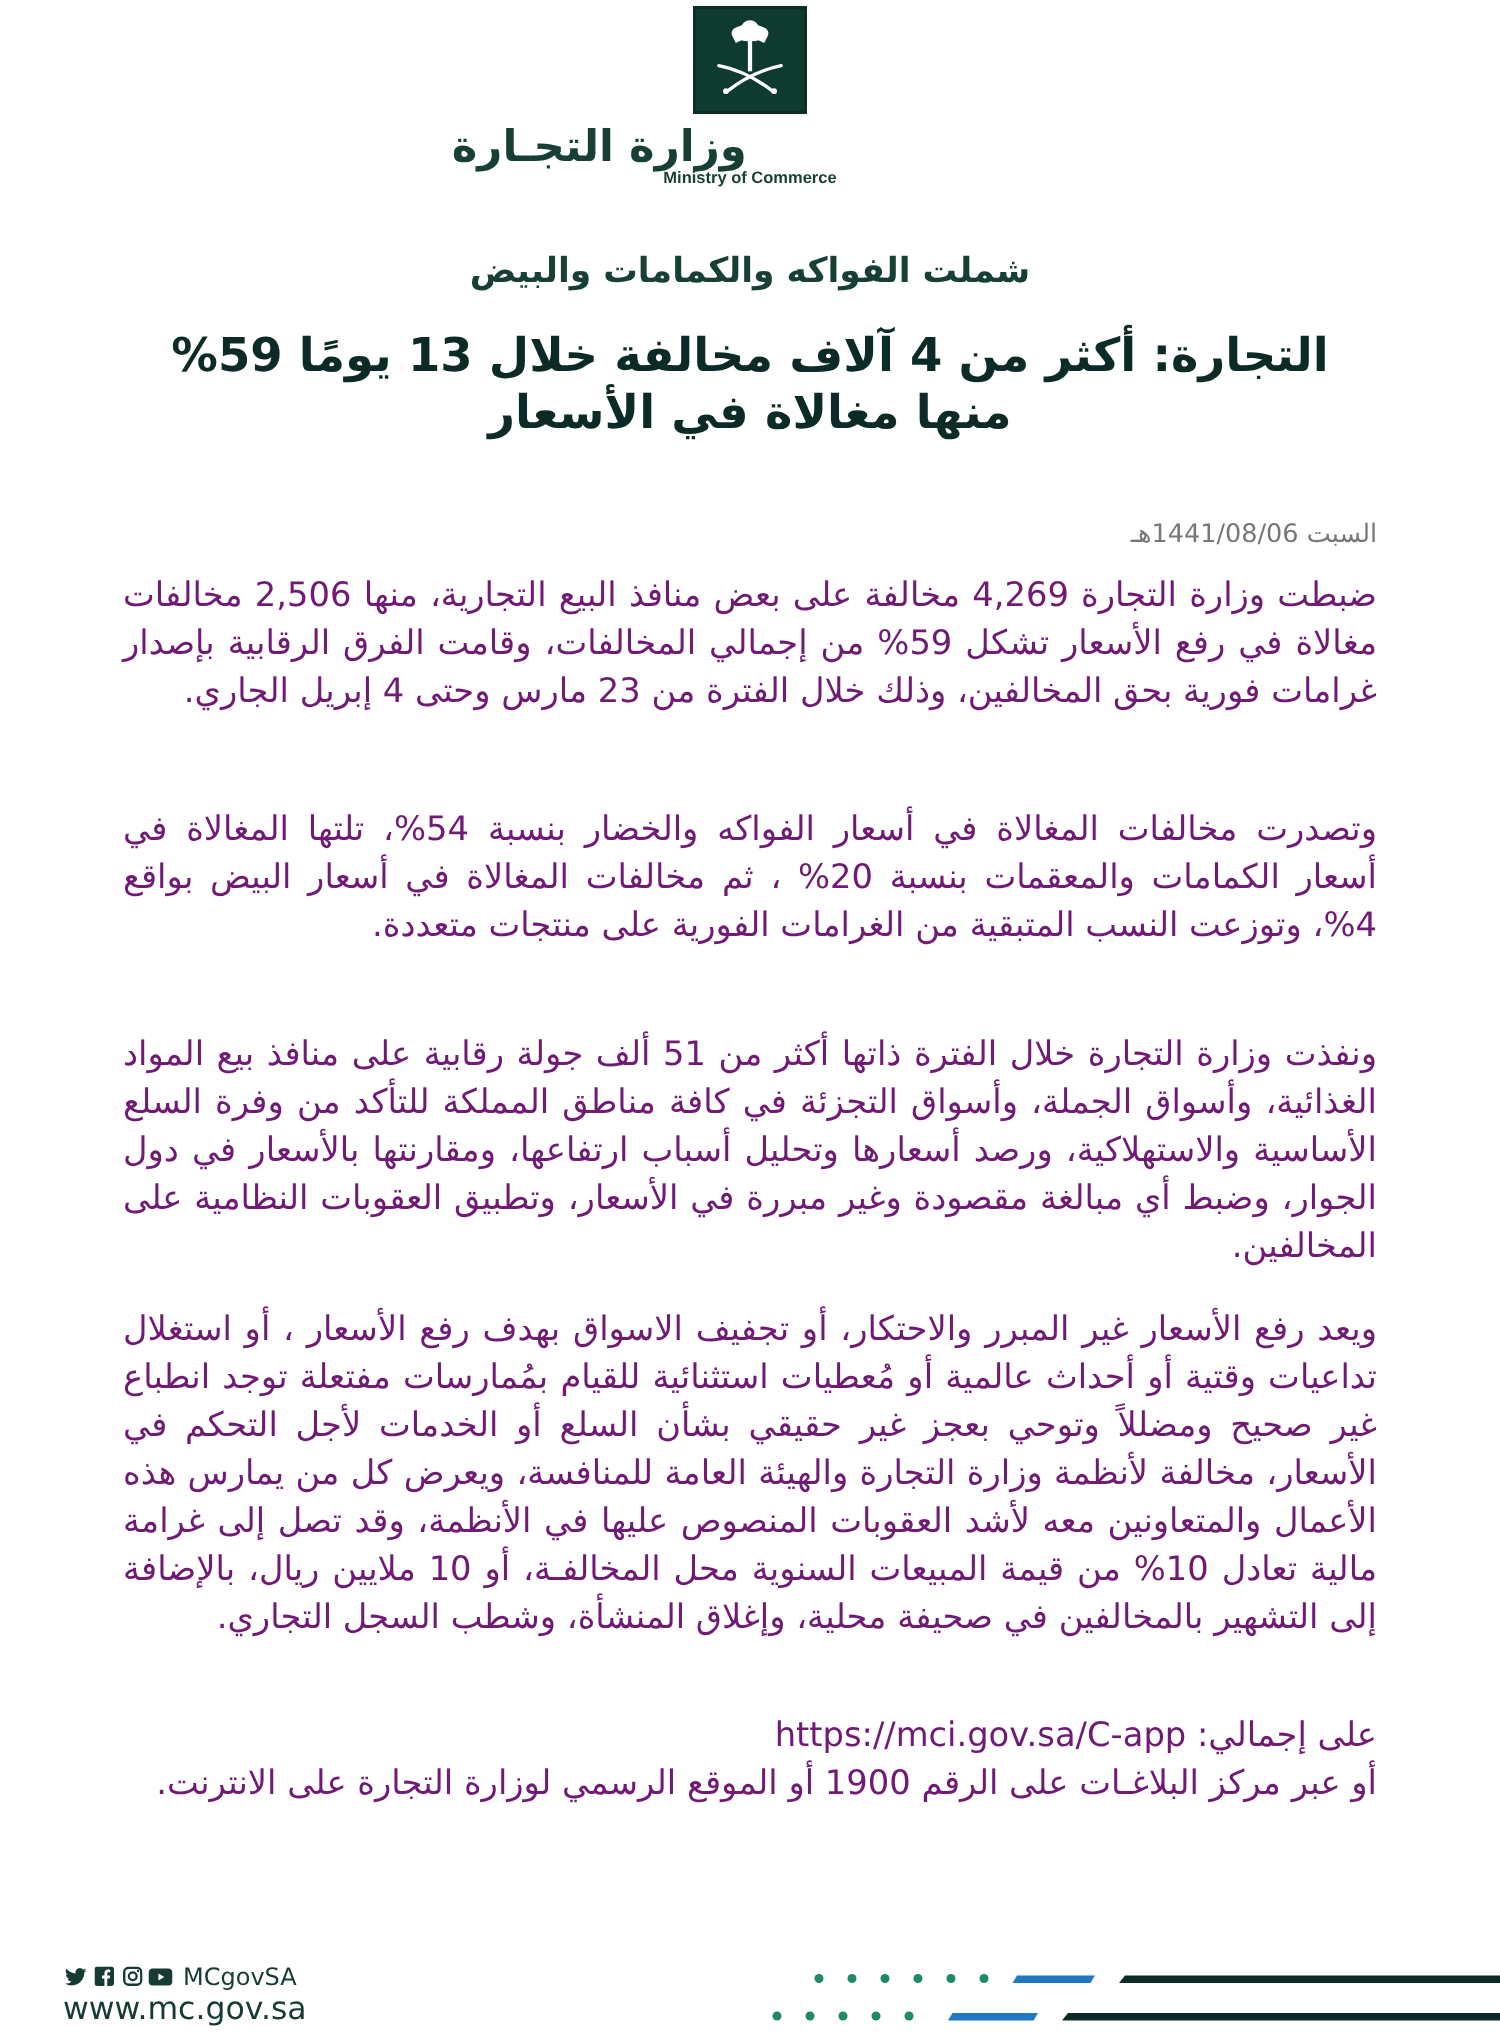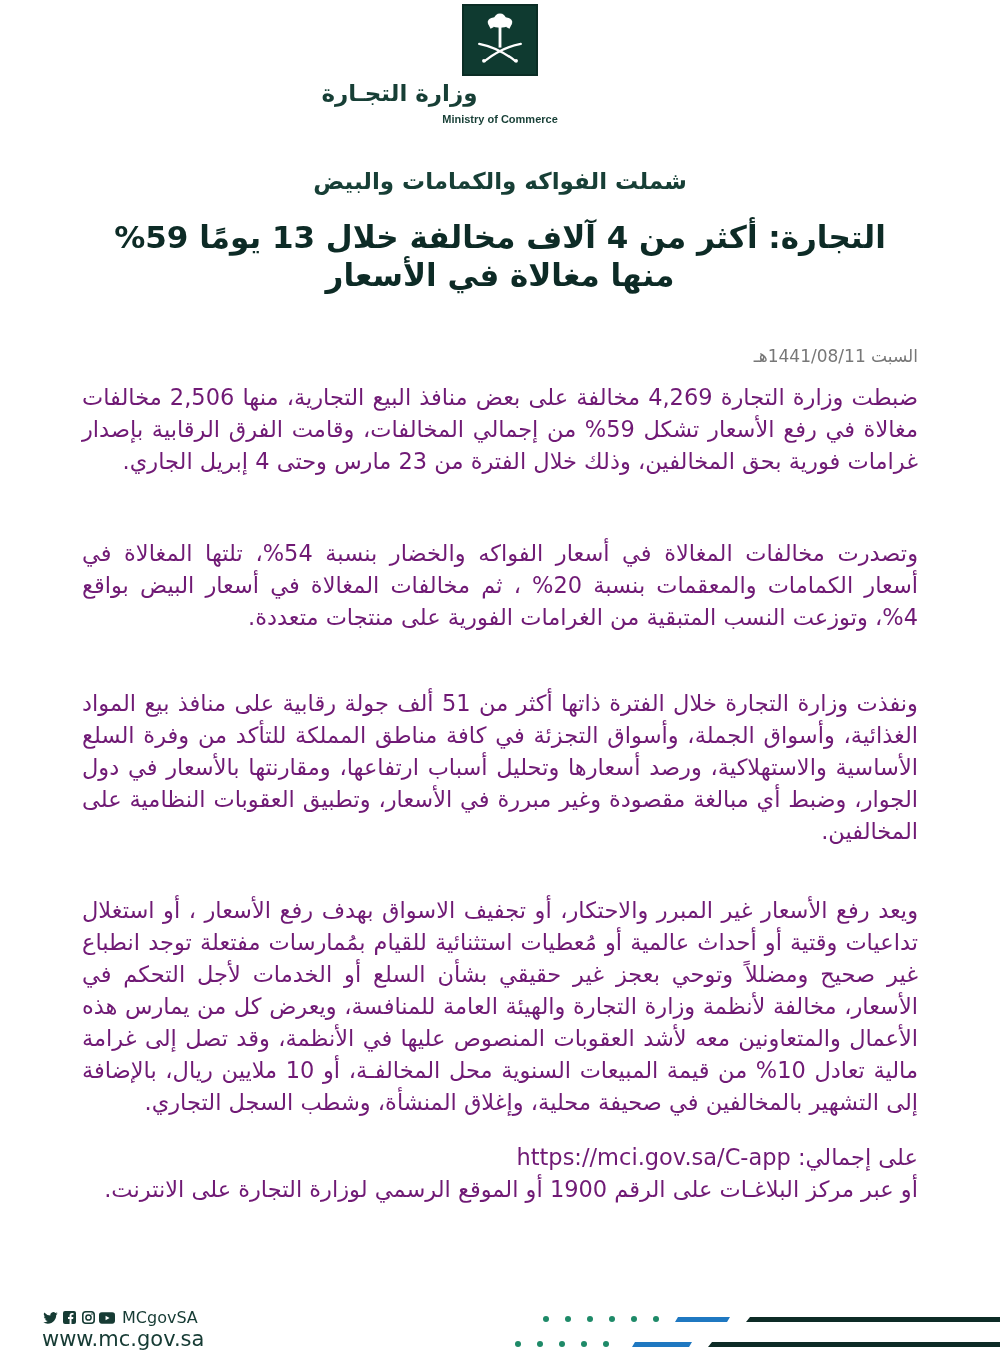--- a/index.html
+++ b/index.html
@@ -1,29 +1,29 @@
 <!DOCTYPE html>
 <html><head>
 <meta charset="utf-8">
 <style>
   html, body { margin:0; padding:0; background:#ffffff; }
   body { width:1000px; height:1356px; position:relative; overflow:hidden; font-family:"DejaVu Sans", sans-serif; color:#0f2a26; }
   .logo-wrap { position:absolute; left:0; top:0; width:1000px; text-align:center; }
   .emblem { position:absolute; left:462px; top:4px; width:76px; height:72px; background:#0f3a30; border:2px solid #0b2d25; box-sizing:border-box; }
   .emblem svg { width:100%; height:100%; }
-  .org-ar { position:absolute; left:0; width:799px; top:80px; text-align:center; font-size:23px; color:#173f36; font-weight:bold; direction:rtl; }
+  .org-ar { position:absolute; left:0; width:799px; top:80px; text-align:center; font-size:29px; color:#173f36; font-weight:bold; direction:rtl; }
   .org-en { position:absolute; left:0; width:1000px; top:113px; text-align:center; font-size:11px; font-weight:bold; color:#173f36; font-family:"Liberation Sans", sans-serif; }
   .subtitle { position:absolute; left:0; width:1000px; top:168px; text-align:center; direction:rtl; font-size:23px; font-weight:bold; color:#173f36; }
   .headline { position:absolute; left:90px; width:820px; top:218px; direction:rtl; text-align:center; font-size:31px; font-weight:bold; line-height:38px; color:#0d2b26; }
   .date { position:absolute; right:82px; top:346px; direction:rtl; font-size:17px; color:#777; }
   .body-text { position:absolute; left:82px; width:836px; direction:rtl; text-align:justify; text-align-last:right; font-size:22.5px; line-height:32px; color:#701a75; font-weight:normal; }
   .p1 { top:381px; }
   .p2 { top:537px; }
   .p3 { top:687px; }
-  .p4 { top:870px;margin-top:24px; }
+  .p4 { top:870px; }
   .p5 { top:1141px; }
   .p5 .line { display:block; }
   .p5 .url { direction:ltr; unicode-bidi:embed; font-family:"DejaVu Sans", sans-serif; }
   .footer-left { position:absolute; left:42px; top:1308px; font-family:"DejaVu Sans", sans-serif; color:#163b34; }
   .social-row { display:flex; align-items:center; gap:3px; font-size:15px; }
   .soc { display:inline-flex; width:16px; height:13px; align-items:center; justify-content:center; }
   .handle { font-size:16px; margin-left:4px; }
   .site { font-size:21px; margin-top:0px; }
   .deco { position:absolute; left:480px; top:1290px; width:520px; height:66px; }
 </style>
@@ -49,21 +49,21 @@
         <circle cx="21" cy="58" r="2"></circle>
       </g>
     </svg>
   </div>
   <div class="org-ar">وزارة التجـارة</div>
   <div class="org-en">Ministry of Commerce</div>
 </div>
 
 <div class="subtitle">شملت الفواكه والكمامات والبيض</div>
 <div class="headline">التجارة: أكثر من 4 آلاف مخالفة خلال 13 يومًا 59% منها مغالاة في الأسعار</div>
-<div class="date">السبت 1441/08/11هـ</div>
+<div class="date">السبت 1441/08/06هـ</div>
 
 <div class="body-text p1">ضبطت وزارة التجارة 4,269 مخالفة على بعض منافذ البيع التجارية، منها 2,506 مخالفات مغالاة في رفع الأسعار تشكل 59% من إجمالي المخالفات، وقامت الفرق الرقابية بإصدار غرامات فورية بحق المخالفين، وذلك خلال الفترة من 23 مارس وحتى 4 إبريل الجاري.</div>
 <div class="body-text p2">وتصدرت مخالفات المغالاة في أسعار الفواكه والخضار بنسبة 54%، تلتها المغالاة في أسعار الكمامات والمعقمات بنسبة 20% ، ثم مخالفات المغالاة في أسعار البيض بواقع 4%، وتوزعت النسب المتبقية من الغرامات الفورية على منتجات متعددة.</div>
 <div class="body-text p3">ونفذت وزارة التجارة خلال الفترة ذاتها أكثر من 51 ألف جولة رقابية على منافذ بيع المواد الغذائية، وأسواق الجملة، وأسواق التجزئة في كافة مناطق المملكة للتأكد من وفرة السلع الأساسية والاستهلاكية، ورصد أسعارها وتحليل أسباب ارتفاعها، ومقارنتها بالأسعار في دول الجوار، وضبط أي مبالغة مقصودة وغير مبررة في الأسعار، وتطبيق العقوبات النظامية على المخالفين.</div>
 <div class="body-text p4">ويعد رفع الأسعار غير المبرر والاحتكار، أو تجفيف الاسواق بهدف رفع الأسعار ، أو استغلال تداعيات وقتية أو أحداث عالمية أو مُعطيات استثنائية للقيام بمُمارسات مفتعلة توجد انطباع غير صحيح ومضللاً وتوحي بعجز غير حقيقي بشأن السلع أو الخدمات لأجل التحكم في الأسعار، مخالفة لأنظمة وزارة التجارة والهيئة العامة للمنافسة، ويعرض كل من يمارس هذه الأعمال والمتعاونين معه لأشد العقوبات المنصوص عليها في الأنظمة، وقد تصل إلى غرامة مالية تعادل 10% من قيمة المبيعات السنوية محل المخالفـة، أو 10 ملايين ريال، بالإضافة إلى التشهير بالمخالفين في صحيفة محلية، وإغلاق المنشأة، وشطب السجل التجاري.</div>
 
 <div class="body-text p5">
   <span class="line">
     <span>على إجمالي:</span>
     <span class="url">https://mci.gov.sa/C-app</span>

